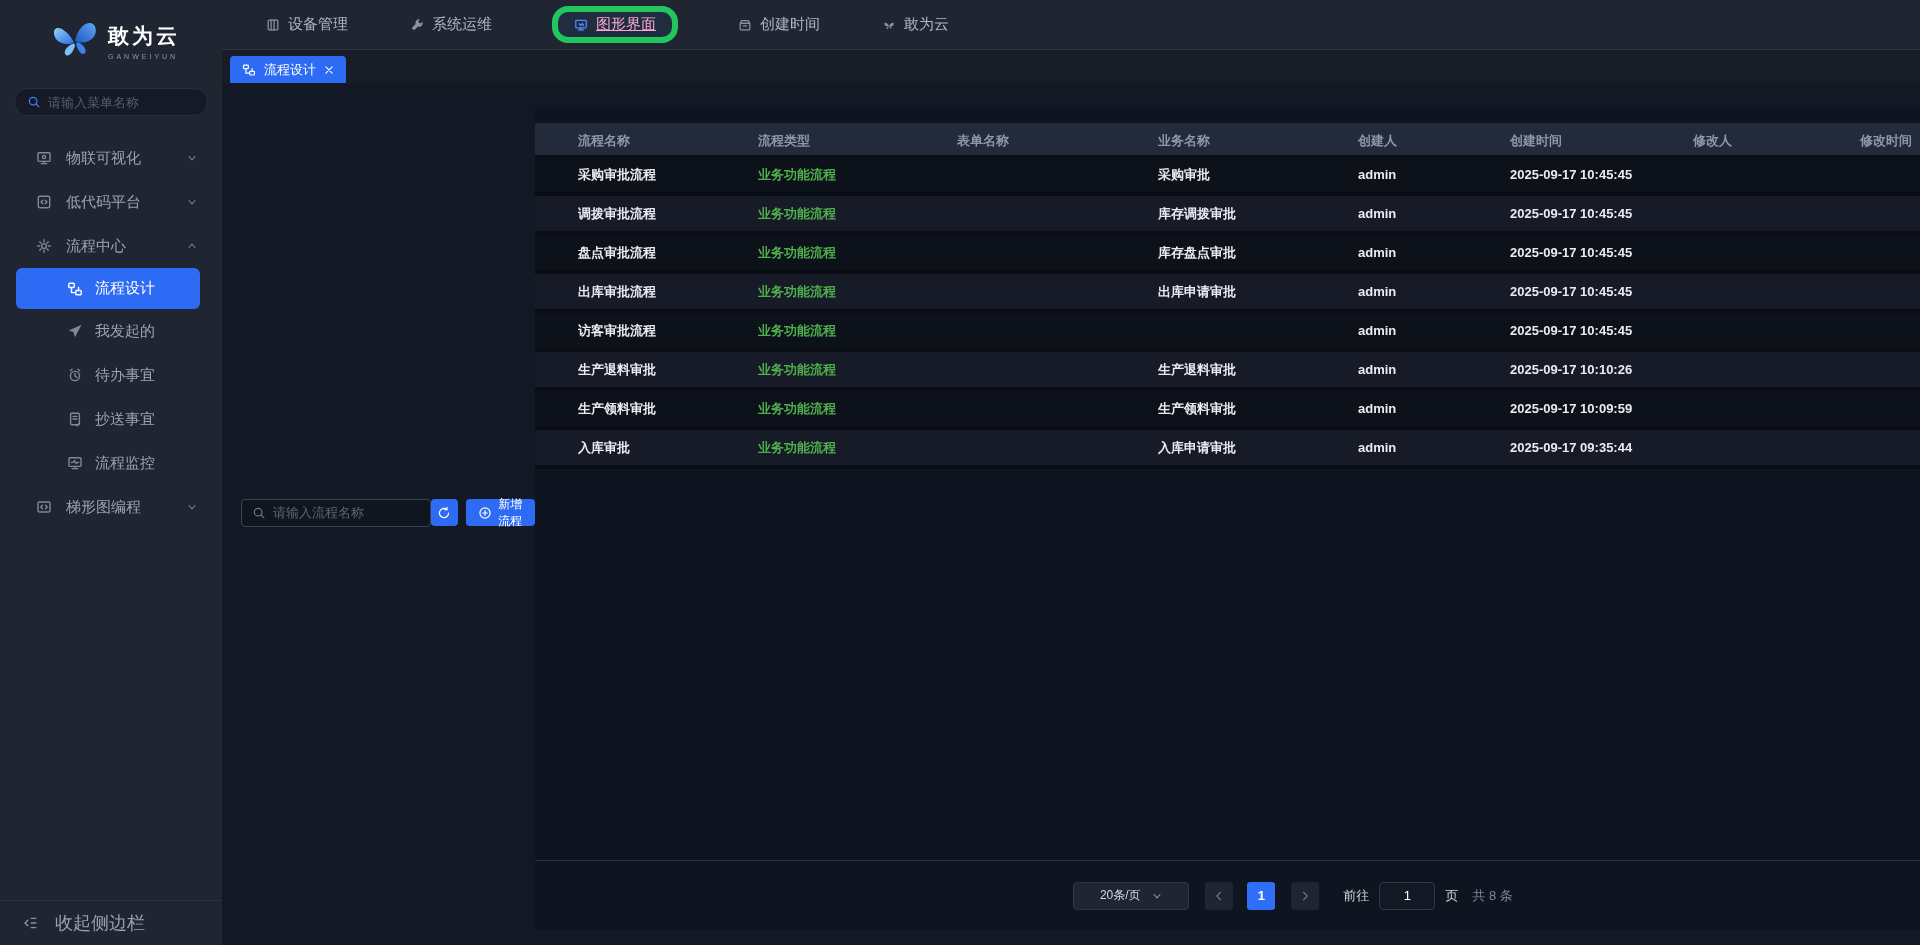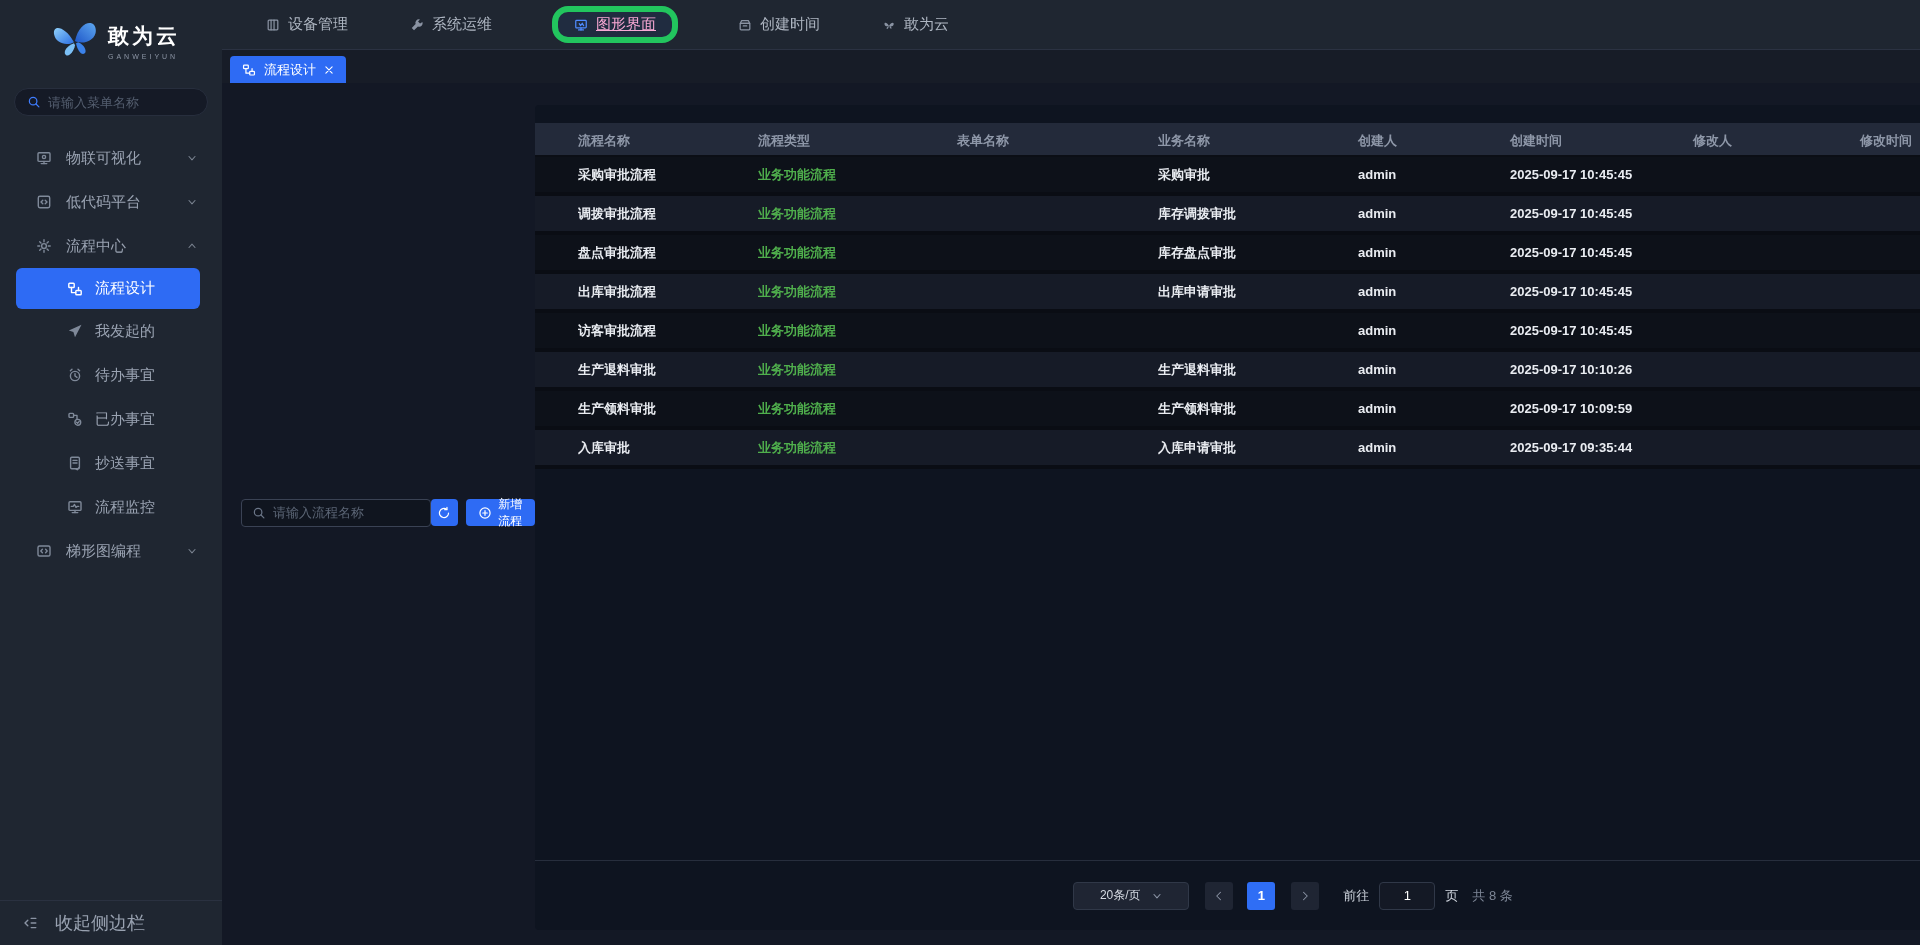--- a/index.html
+++ b/index.html
@@ -220,31 +220,20 @@
         </div>
         <div class="m-sub">
           <span class="icn">
             <svg viewBox="0 0 16 16" fill="none" stroke="currentColor" stroke-width="1.4" stroke-linecap="round" stroke-linejoin="round">
               <circle cx="8" cy="9" r="4.6"></circle>
               <path d="M8 6.6V9l2 1.4"></path>
               <path d="M3.4 3.8 5 2.2M12.6 3.8 11 2.2"></path>
             </svg>
           </span>
           <span>待办事宜</span>
-        </div>
-        <div class="m-sub">
-          <span class="icn">
-            <svg viewBox="0 0 16 16" fill="none" stroke="currentColor" stroke-width="1.4" stroke-linecap="round" stroke-linejoin="round">
-              <rect x="2" y="2.4" width="4.6" height="4" rx=".8"></rect>
-              <path d="M6.6 4.4H10v3.5"></path>
-              <circle cx="10.8" cy="11.3" r="2.9"></circle>
-              <path d="M9.6 11.3l1 1 1.6-1.9"></path>
-            </svg>
-          </span>
-          <span>已办事宜</span>
         </div>
         <div class="m-sub">
           <span class="icn">
             <svg viewBox="0 0 16 16" fill="none" stroke="currentColor" stroke-width="1.4" stroke-linecap="round" stroke-linejoin="round">
               <rect x="3.6" y="2.2" width="8.8" height="11.6" rx="1.2"></rect>
               <line x1="6" y1="5.4" x2="10" y2="5.4"></line>
               <line x1="6" y1="8" x2="10" y2="8"></line>
               <path d="M8.8 13.8l1.4 1 1.6-2"></path>
             </svg>
           </span>

